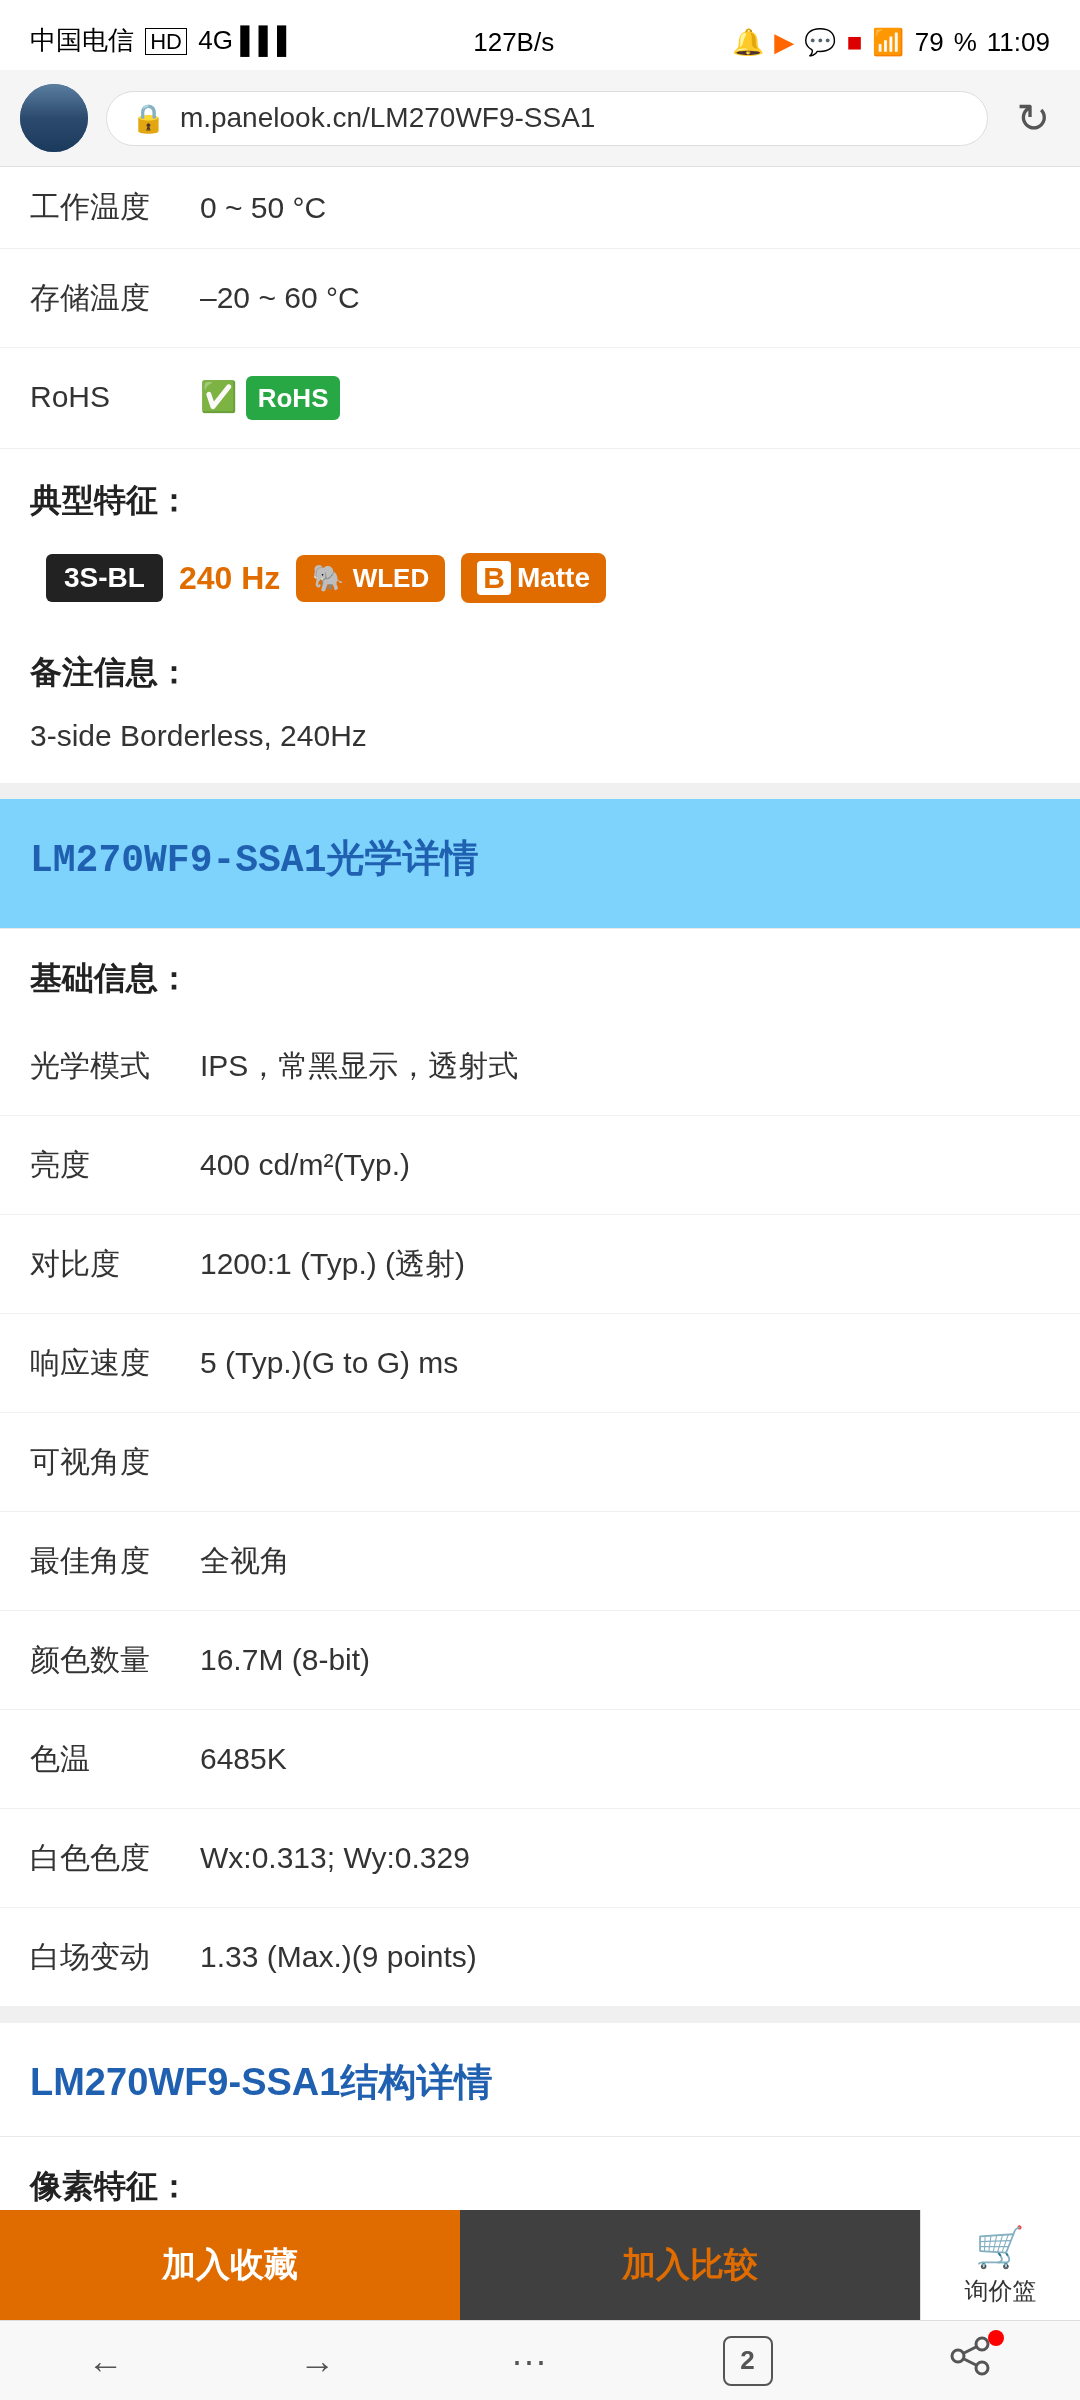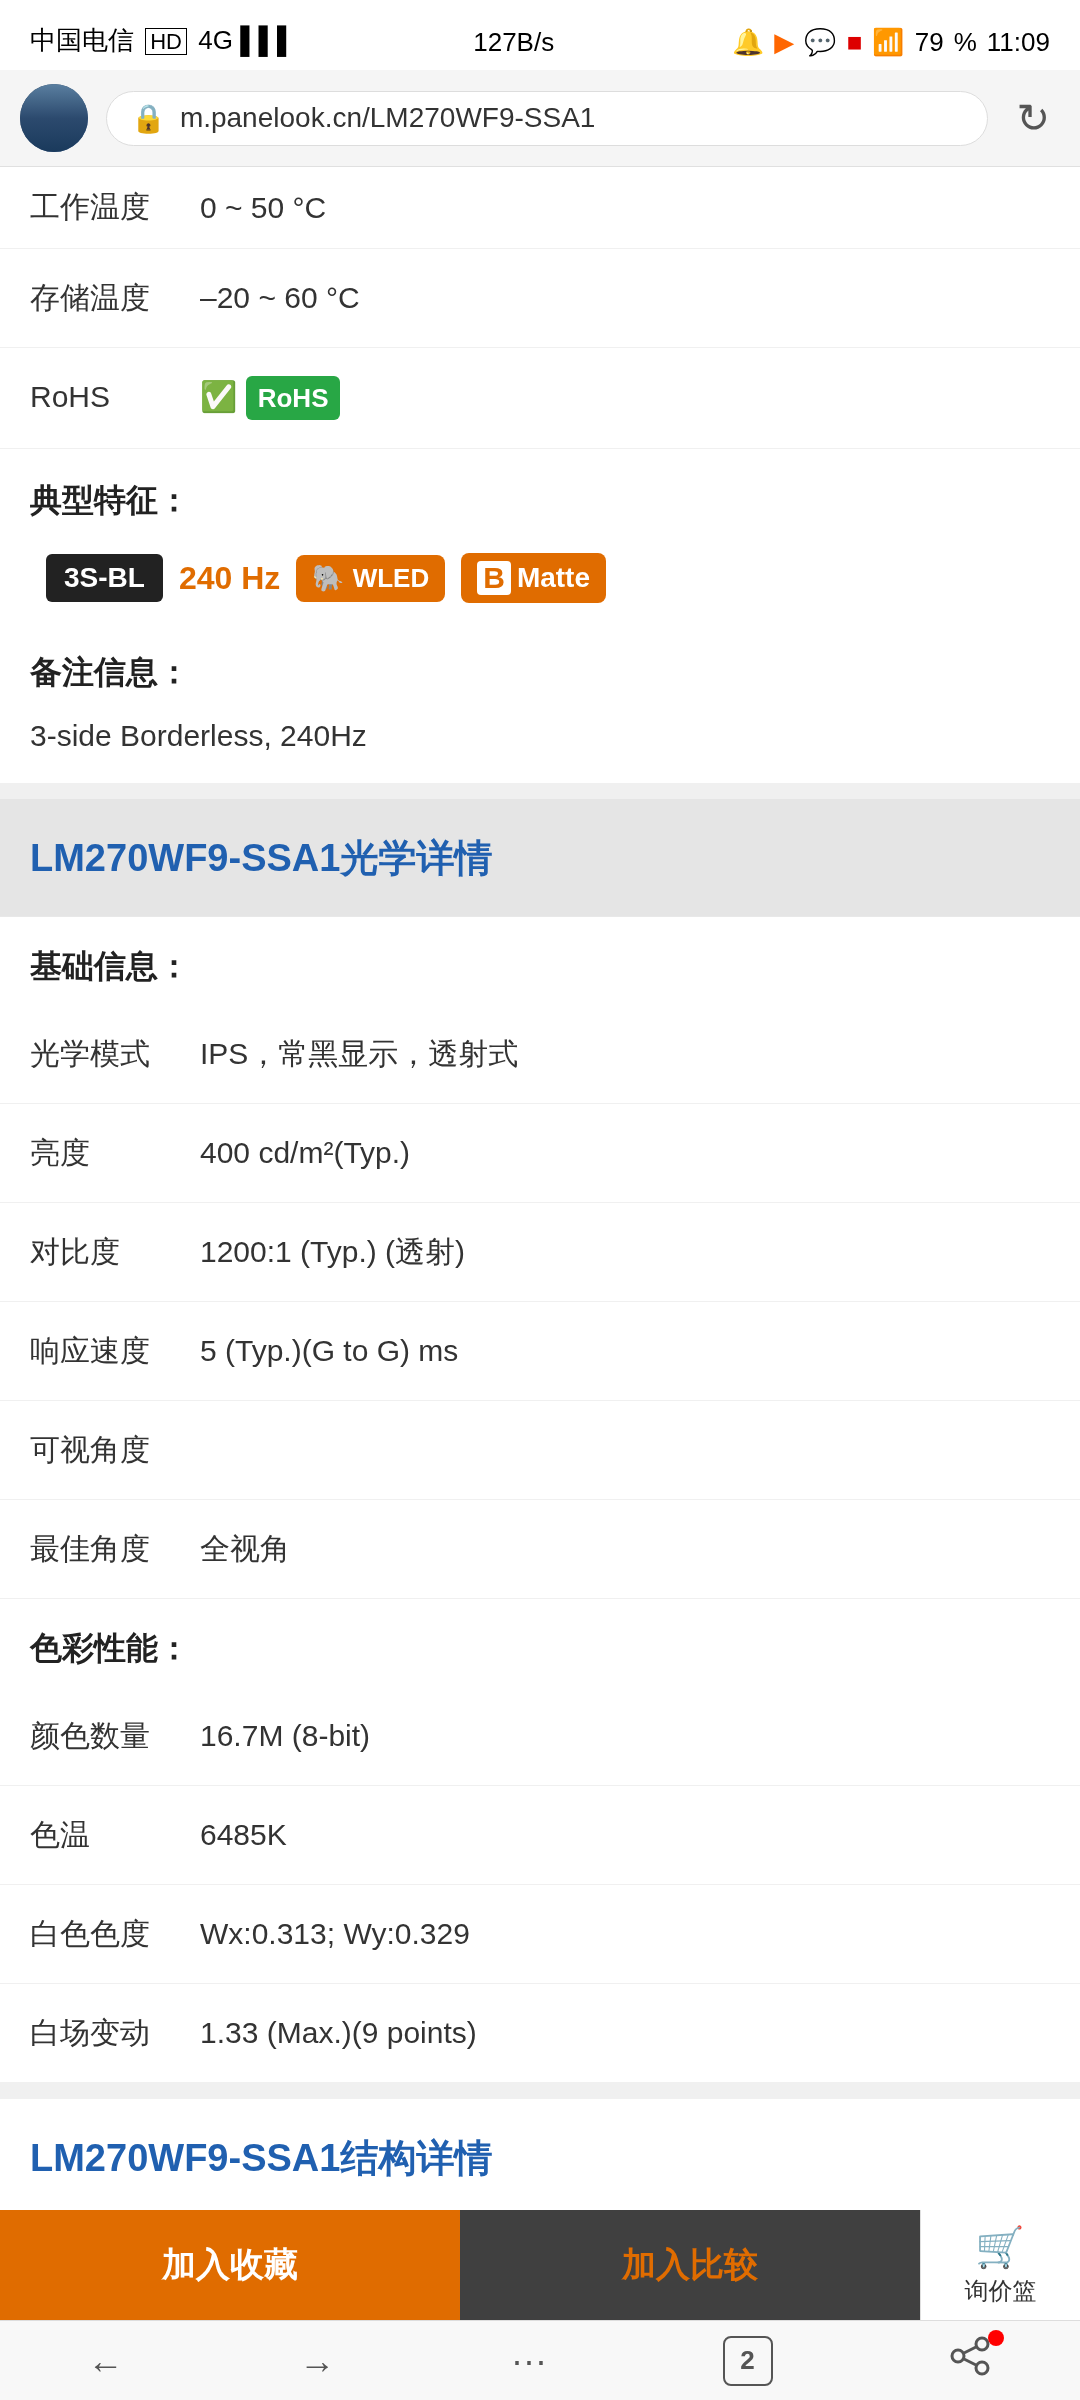--- a/index.html
+++ b/index.html
@@ -143,25 +143,26 @@
       padding: 20px 30px 10px;
       font-size: 32px; font-weight: bold; color: #222;
     }
     .notes-content {
       padding: 14px 30px 30px;
       font-size: 30px; color: #333;
     }
 
     
     .optical-section-title {
-      background: #e5e5e5;
-      padding: 34px 30px 32px;
+      background: #7dd3fc;
+      padding: 34px 30px 44px;
       font-size: 38px; font-weight: bold; color: #2060b0;
       border-top: 8px solid #f0f0f0;
       border-bottom: 1px solid #e8e8e8;
+      font-family: Liberation Mono, monospace;
     }
 
     
     .sub-section-header {
       padding: 28px 30px 16px;
       font-size: 32px; font-weight: bold; color: #222;
     }
 
     
     .struct-section-title {
@@ -351,21 +352,20 @@
     <div class="table-value">5 (Typ.)(G to G) ms</div>
   </div>
   <div class="table-row">
     <div class="table-label">可视角度</div>
   </div>
   <div class="table-row">
     <div class="table-label">最佳角度</div>
     <div class="table-value">全视角</div>
   </div>
 
-  <div class="sub-section-header">色彩性能：</div>
 
   <div class="table-row">
     <div class="table-label">颜色数量</div>
     <div class="table-value">16.7M (8-bit)</div>
   </div>
   <div class="table-row">
     <div class="table-label">色温</div>
     <div class="table-value">6485K</div>
   </div>
   <div class="table-row">

